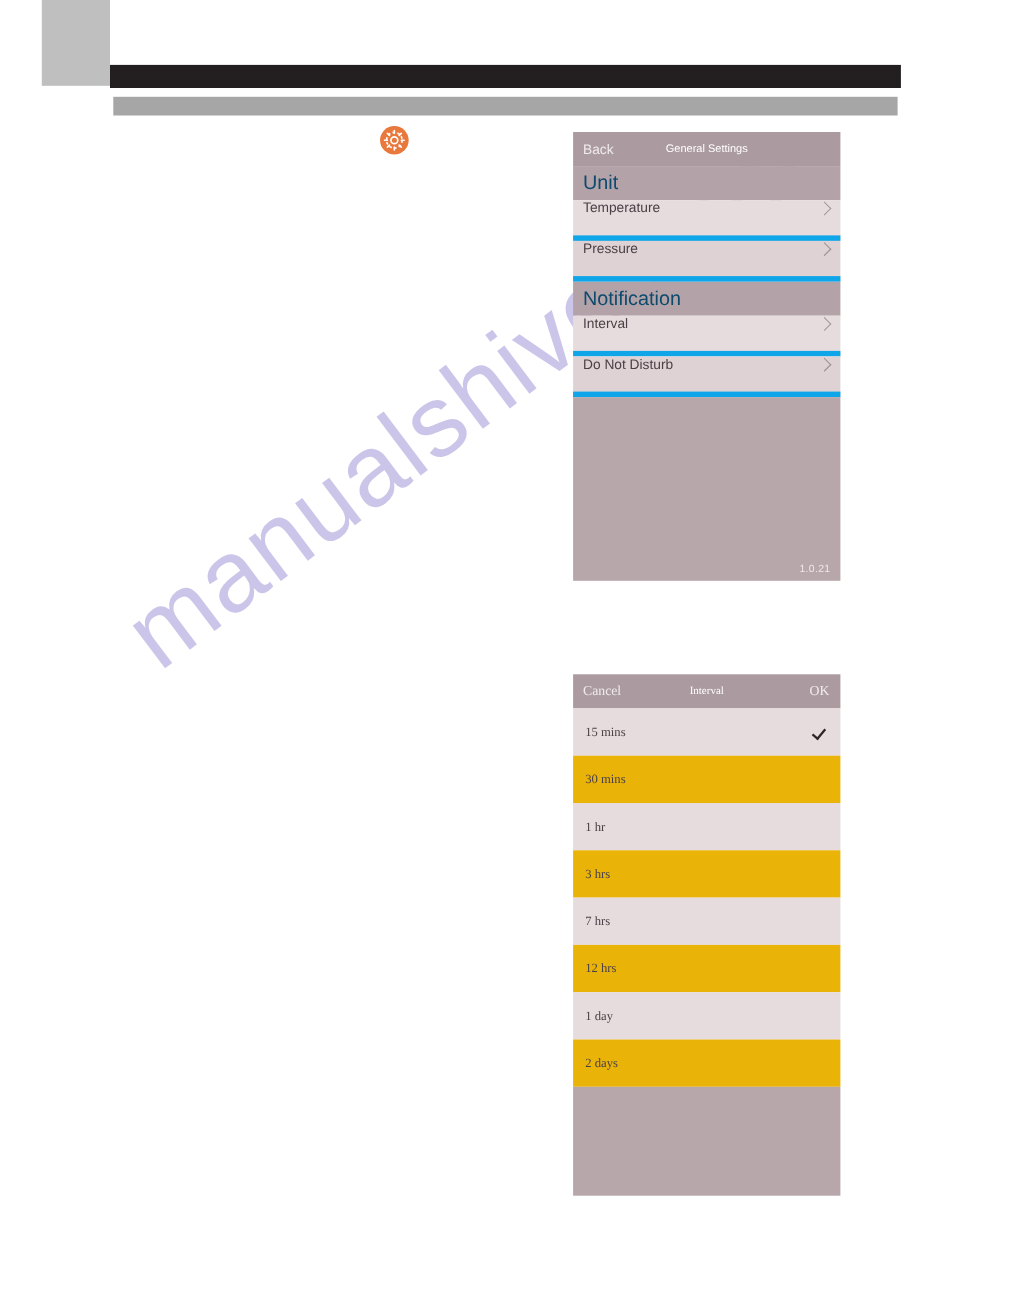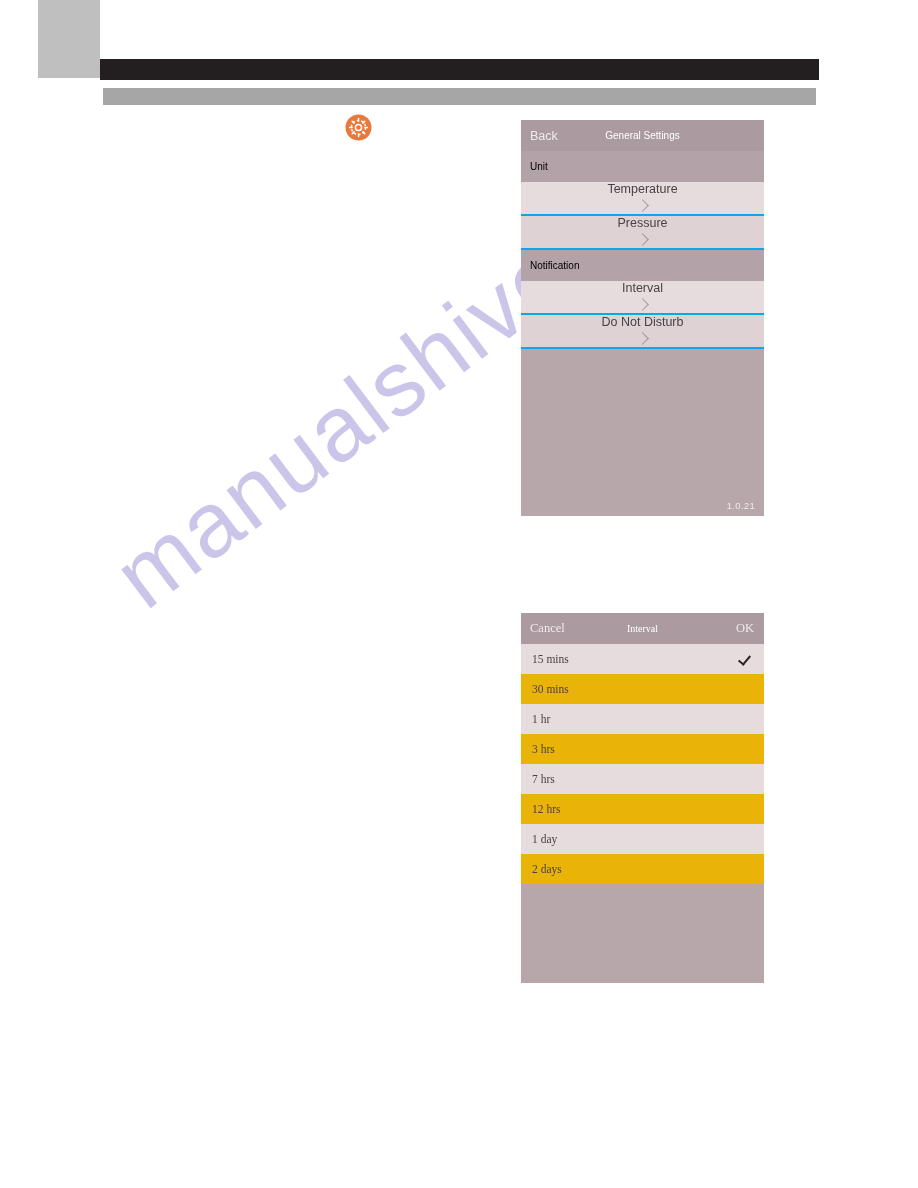--- a/index.html
+++ b/index.html
@@ -116,35 +116,33 @@
     color: #f0eaec;
     font-size: 12.5px;
   }
 
   .section-head {
     height: 31px;
     background: #b3a2a7;
     display: flex;
     align-items: center;
     padding-left: 9px;
-    color: #000000;
-    font-size: 10px;
+    color: #0c4a6e;
+    font-size: 18px;
   }
 
   .row {
     height: 32px;
     display: flex;
-    align-items: center;
     padding-left: 9px;
     padding-right: 9px;
     color: #4a4147;
     font-size: 12.5px;
     position: relative;
-    border-bottom: 2px solid #0ea5e9;
-    flex-direction: column;
+    border-bottom: 5px solid #0ea5e9;
   }
   .row.light  { background: #e7dcdd; }
   .row.dark   { background: #ded2d4; }
 
   .row-label { flex: 1; }
 
   .chev {
     width: 10px;
     height: 16px;
     position: relative;
@@ -170,21 +168,21 @@
     position: absolute;
     right: 9px;
     bottom: 5px;
     color: #efe9ea;
     font-size: 9.5px;
     letter-spacing: 0.3px;
   }
 
   
   .lrow {
-    height: 30px;
+    height: 43px;
     display: flex;
     align-items: center;
     padding-left: 11px;
     padding-right: 11px;
     color: #4a4147;
     font-size: 11.5px;
     position: relative;
   }
   .lrow.a { background: #e7dcdd; }
   .lrow.b { background: #eab308; }

